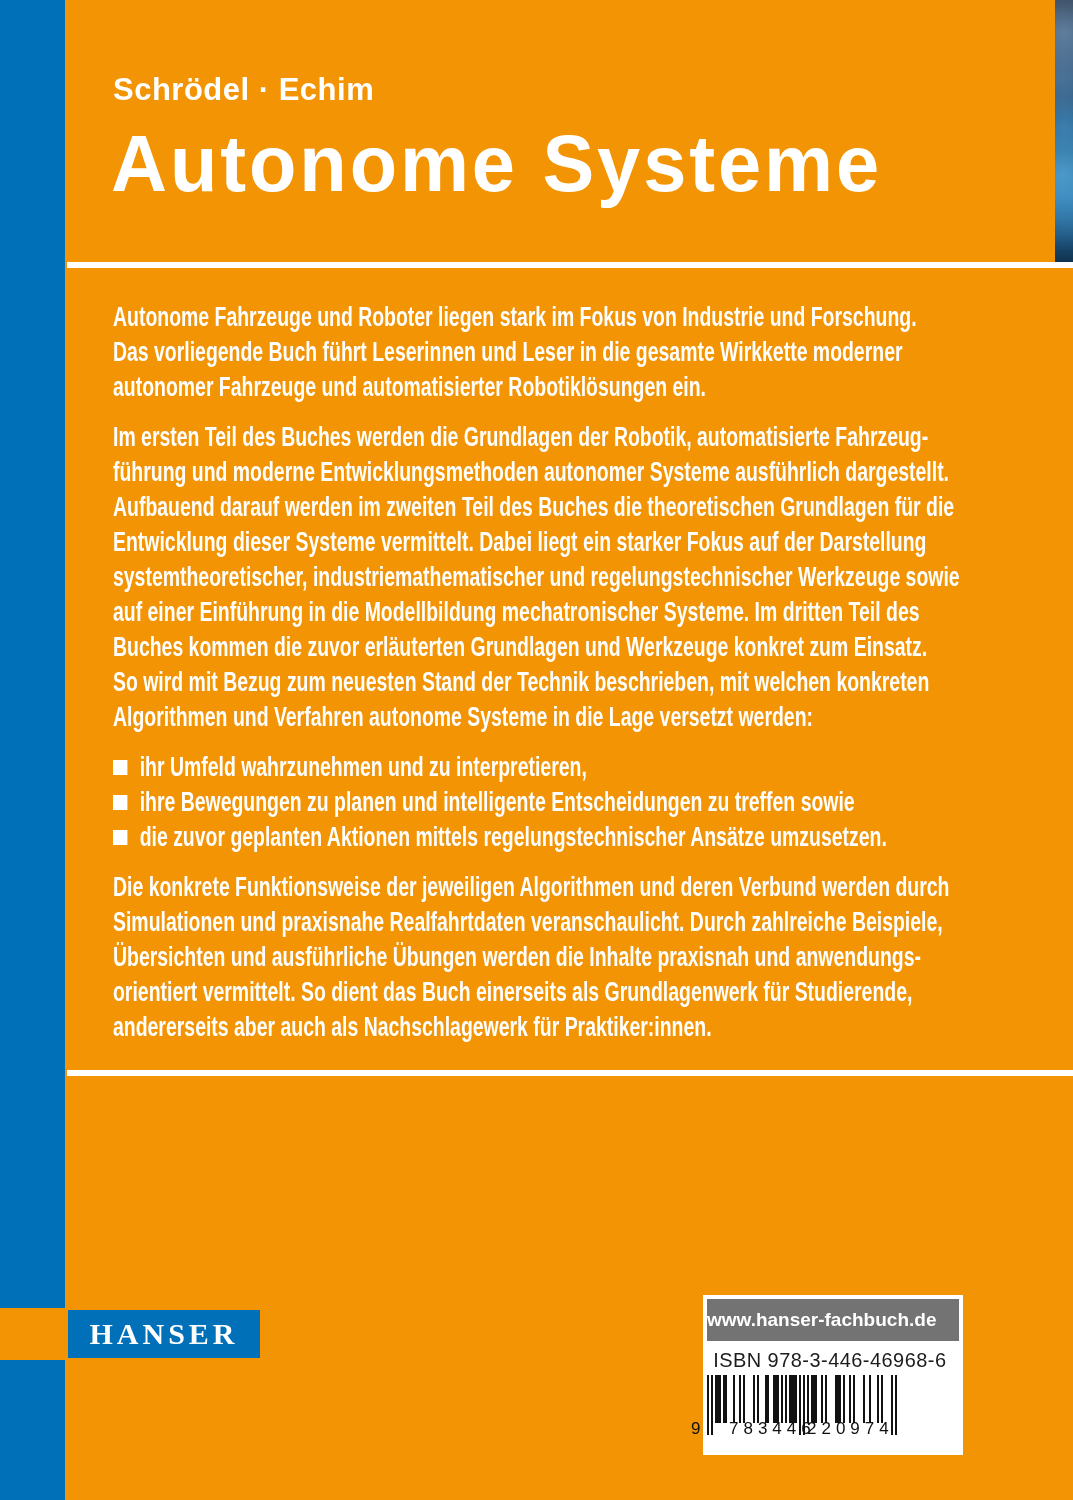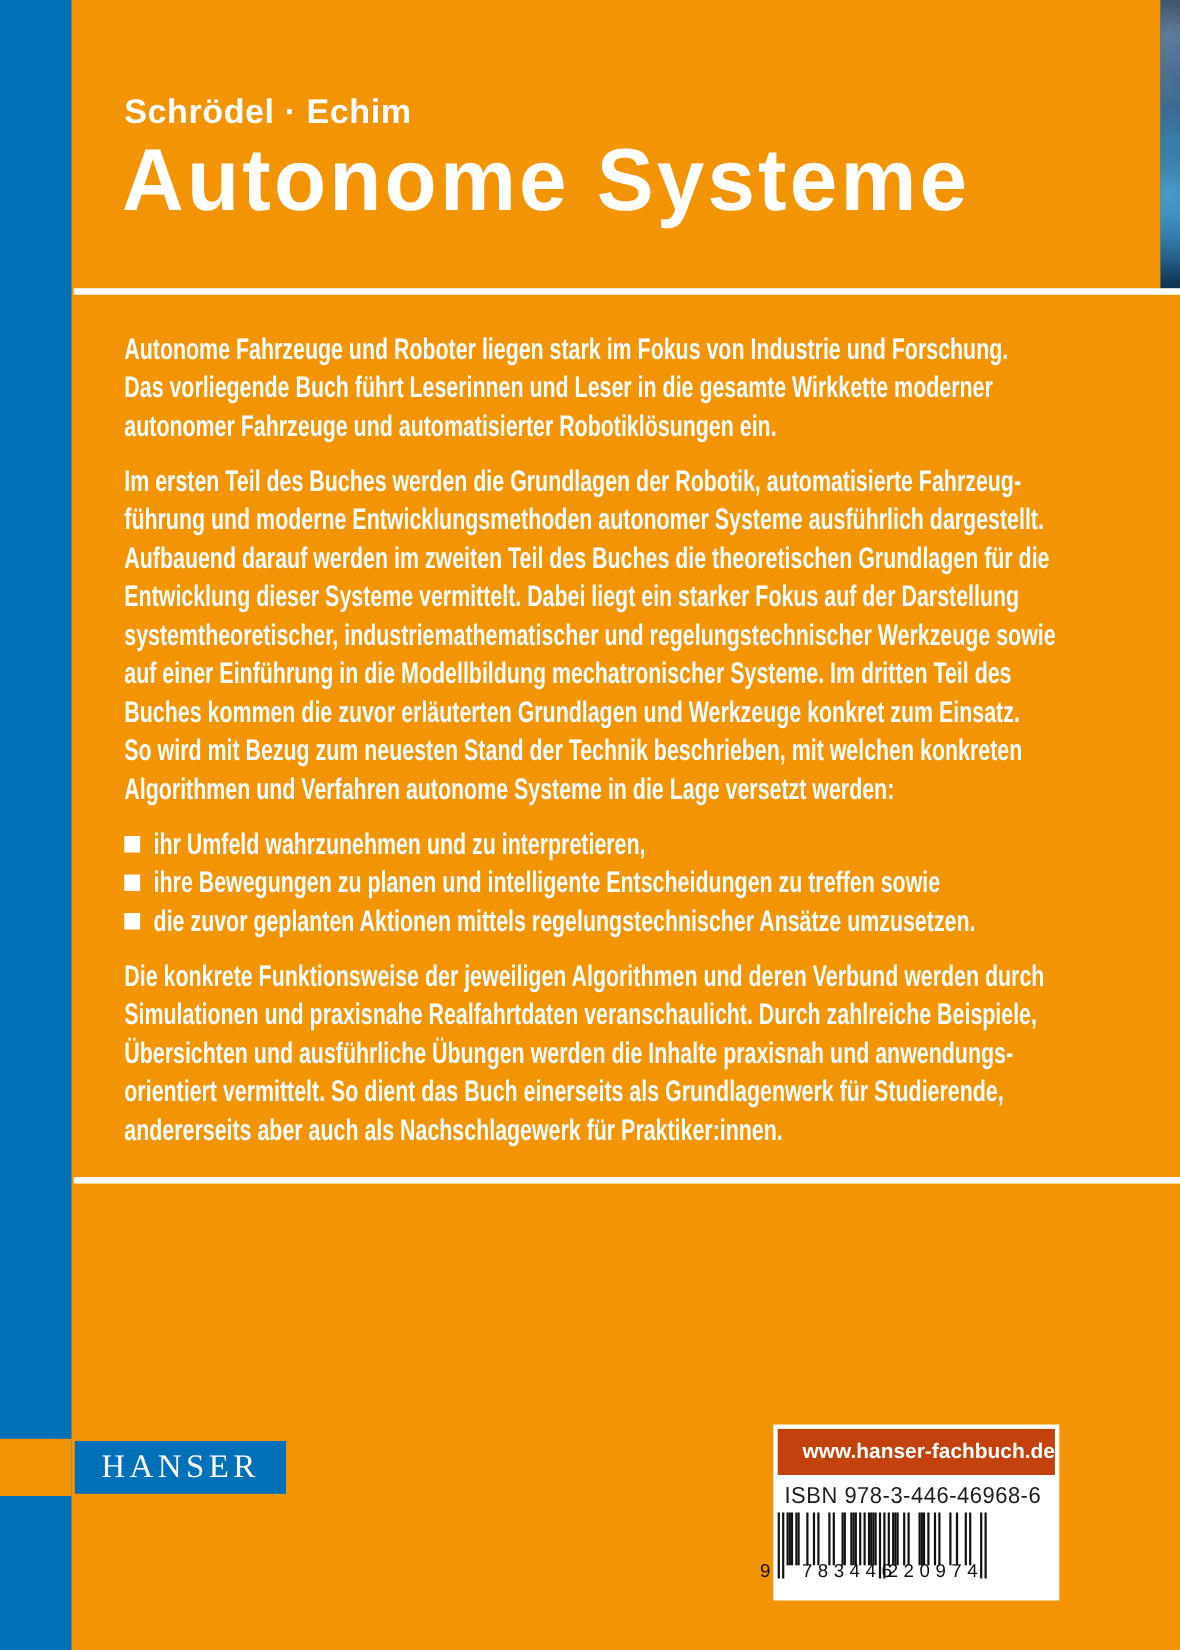--- a/index.html
+++ b/index.html
@@ -23,21 +23,21 @@
       radial-gradient(circle at 45% 66%, rgba(110,200,250,.6), transparent 45%),
       radial-gradient(circle at 60% 82%, rgba(40,110,170,.5), transparent 40%),
       linear-gradient(180deg,#131c2a 0%,#0e2233 35%,#0d3350 58%,#1a6090 74%,#0a2133 100%);
   }
   .rule{position:absolute;left:67px;width:1006px;height:6px;background:#FFFFFF;}
   .rule-top{top:262px;}
   .rule-bottom{top:1070px;}
 
   .authors{
     position:absolute;left:113px;top:72px;
-    color:#fff;font-size:31px;font-weight:bold;letter-spacing:.5px;white-space:nowrap;margin-top:12px;
+    color:#fff;font-size:31px;font-weight:bold;letter-spacing:.5px;white-space:nowrap;
   }
   .title{
     position:absolute;left:111px;top:124px;
     color:#fff;font-size:80px;font-weight:bold;letter-spacing:3px;
     line-height:1;white-space:nowrap;
     transform:scaleX(.97);transform-origin:0 0;
   }
 
   .content{position:absolute;left:113px;top:300px;color:#fff;font-weight:bold;font-size:27px;}
   .para{margin:0 0 15px 0;padding:0;}
@@ -48,34 +48,34 @@
   .bullets{margin:0 0 15px 0;padding:0;list-style:none;}
   .bullet-line{
     line-height:35px;white-space:nowrap;display:flex;align-items:center;
     transform:scaleX(.72);transform-origin:0 50%;
   }
   .sq{width:20px;height:15px;background:#fff;margin-right:17px;flex:0 0 auto;}
 
   
   .logo-box{
     position:absolute;left:68px;top:1310px;width:192px;height:48px;
-    background:#0070B8;display:flex;align-items:center;justify-content:center;
+    background:#0070B8;display:flex;align-items:center;justify-content:center;font-weight:bold;
   }
   .logo-text{
     color:#fff;font-family:"Liberation Serif",serif;
     font-size:30px;letter-spacing:4px;white-space:nowrap;
   }
 
   
   .isbn-box{
     position:absolute;left:703px;top:1295px;width:260px;height:160px;
     background:#fff;box-sizing:border-box;padding:4px;
   }
   .web-band{
-    height:42px;background:#c2410c;display:flex;align-items:center;justify-content:flex-end;padding-left:32px;
+    height:42px;background:#737373;display:flex;align-items:center;justify-content:flex-start;
   }
   .web-text{color:#fff;font-size:19px;font-weight:bold;white-space:nowrap;}
   .isbn-area{background:#fff;display:flex;flex-direction:column;align-items:flex-start;}
   .isbn-label{
     margin-top:7px;color:#1c1c1c;font-size:21px;letter-spacing:.5px;white-space:nowrap;
     transform:scaleX(.95);transform-origin:50% 50%;
   }
   .barcode{position:relative;width:190px;height:64px;margin-top:3px;}
   .bars{position:absolute;left:0;top:0;display:flex;}
   .bar{width:2px;height:48px;}

